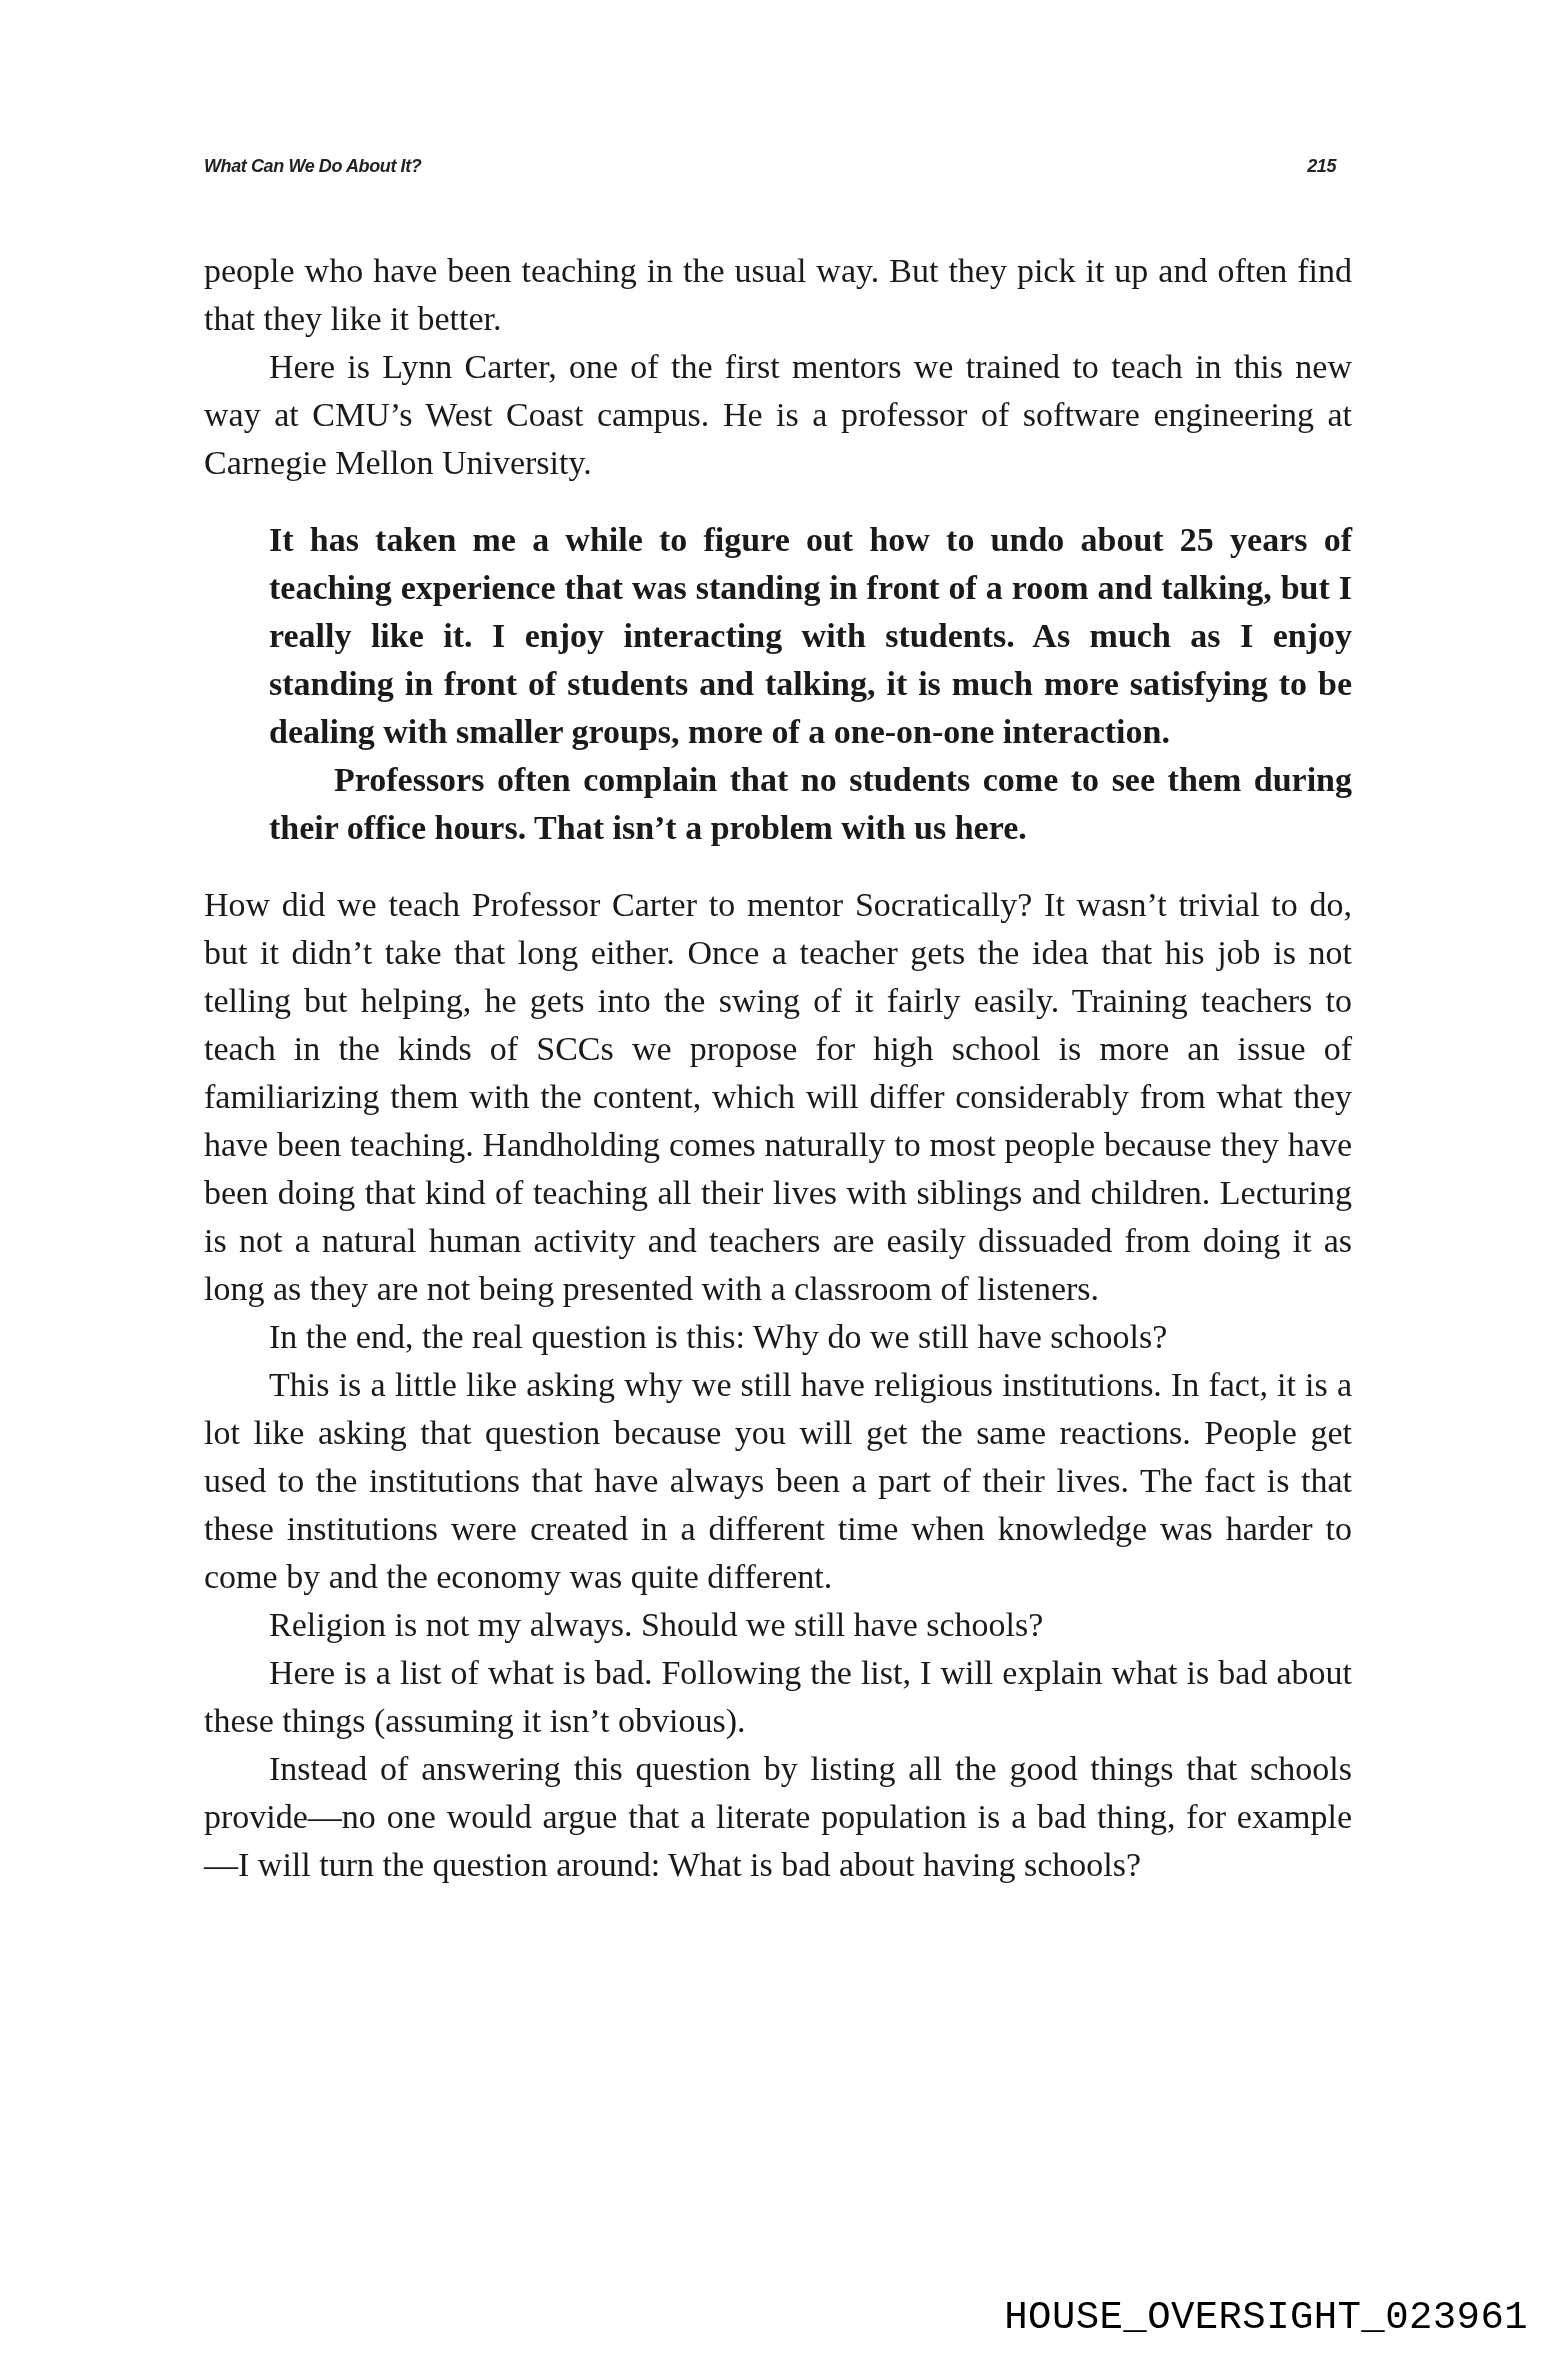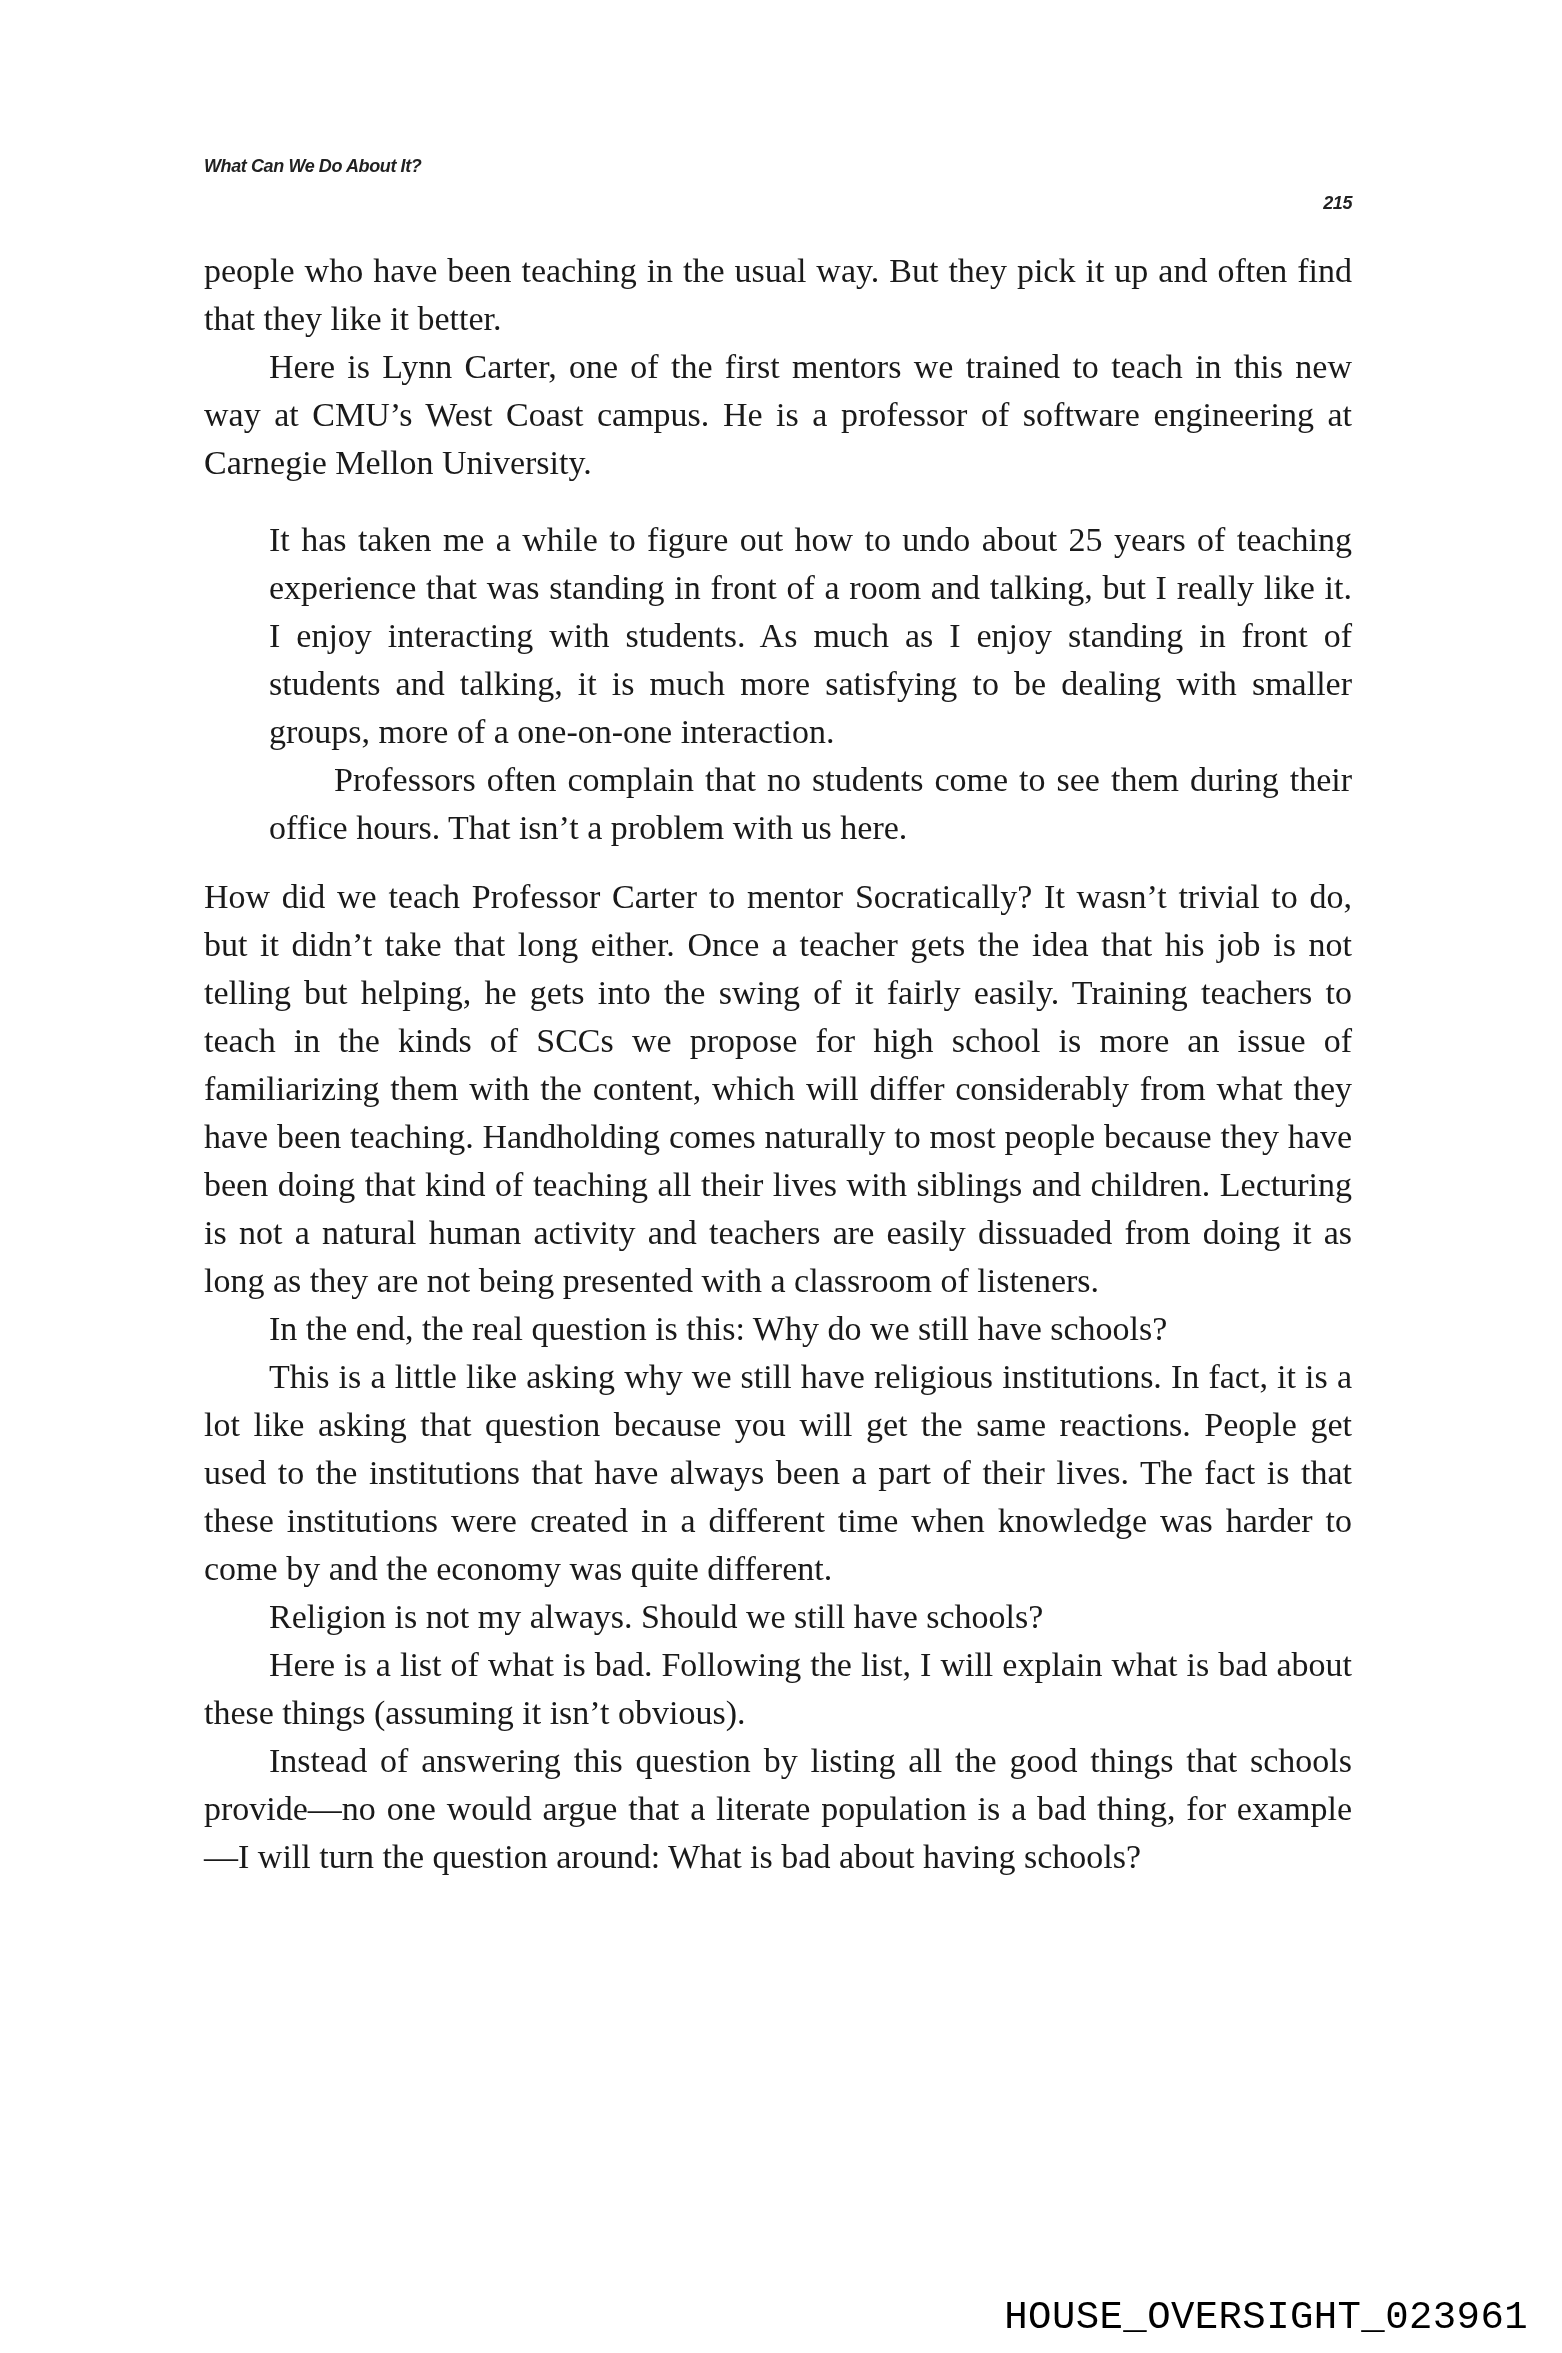--- a/index.html
+++ b/index.html
@@ -21,41 +21,42 @@
       width: 1148px;
       height: 41px;
       font-family: "Liberation Sans", sans-serif;
       font-weight: bold;
       font-style: italic;
       font-size: 18px;
       letter-spacing: -0.4px;
       color: #222;
     }
     .running-head .title { position: absolute; left: 0; top: 0; }
-    .running-head .pageno { position: absolute; right: 0; top: 0; margin-top: 37px; }
+    .running-head .pageno { position: absolute; right: 16px; top: 0; }
 
     .body-text {
       position: absolute;
       top: 247px;
       left: 204px;
       width: 1148px;
       font-family: "Liberation Serif", serif;
       font-size: 34px;
       line-height: 48px;
       text-align: justify;
       color: #1a1a1a;
     }
     .body-text p {
       margin: 0;
       text-indent: 65px;
     }
     .body-text p.noindent { text-indent: 0; }
     .block-quote {
-      margin: 29px 0 21px 65px;
+      margin: 29px 0 29px 65px;
       width: 1083px;
+      font-weight: bold;
     }
     .block-quote p { text-indent: 65px; }
     .block-quote p.noindent { text-indent: 0; }
 
     .bates {
       position: absolute;
       right: 34px;
       bottom: 13.6px;
       font-family: Liberation Mono, monospace;
       font-size: 39px;

